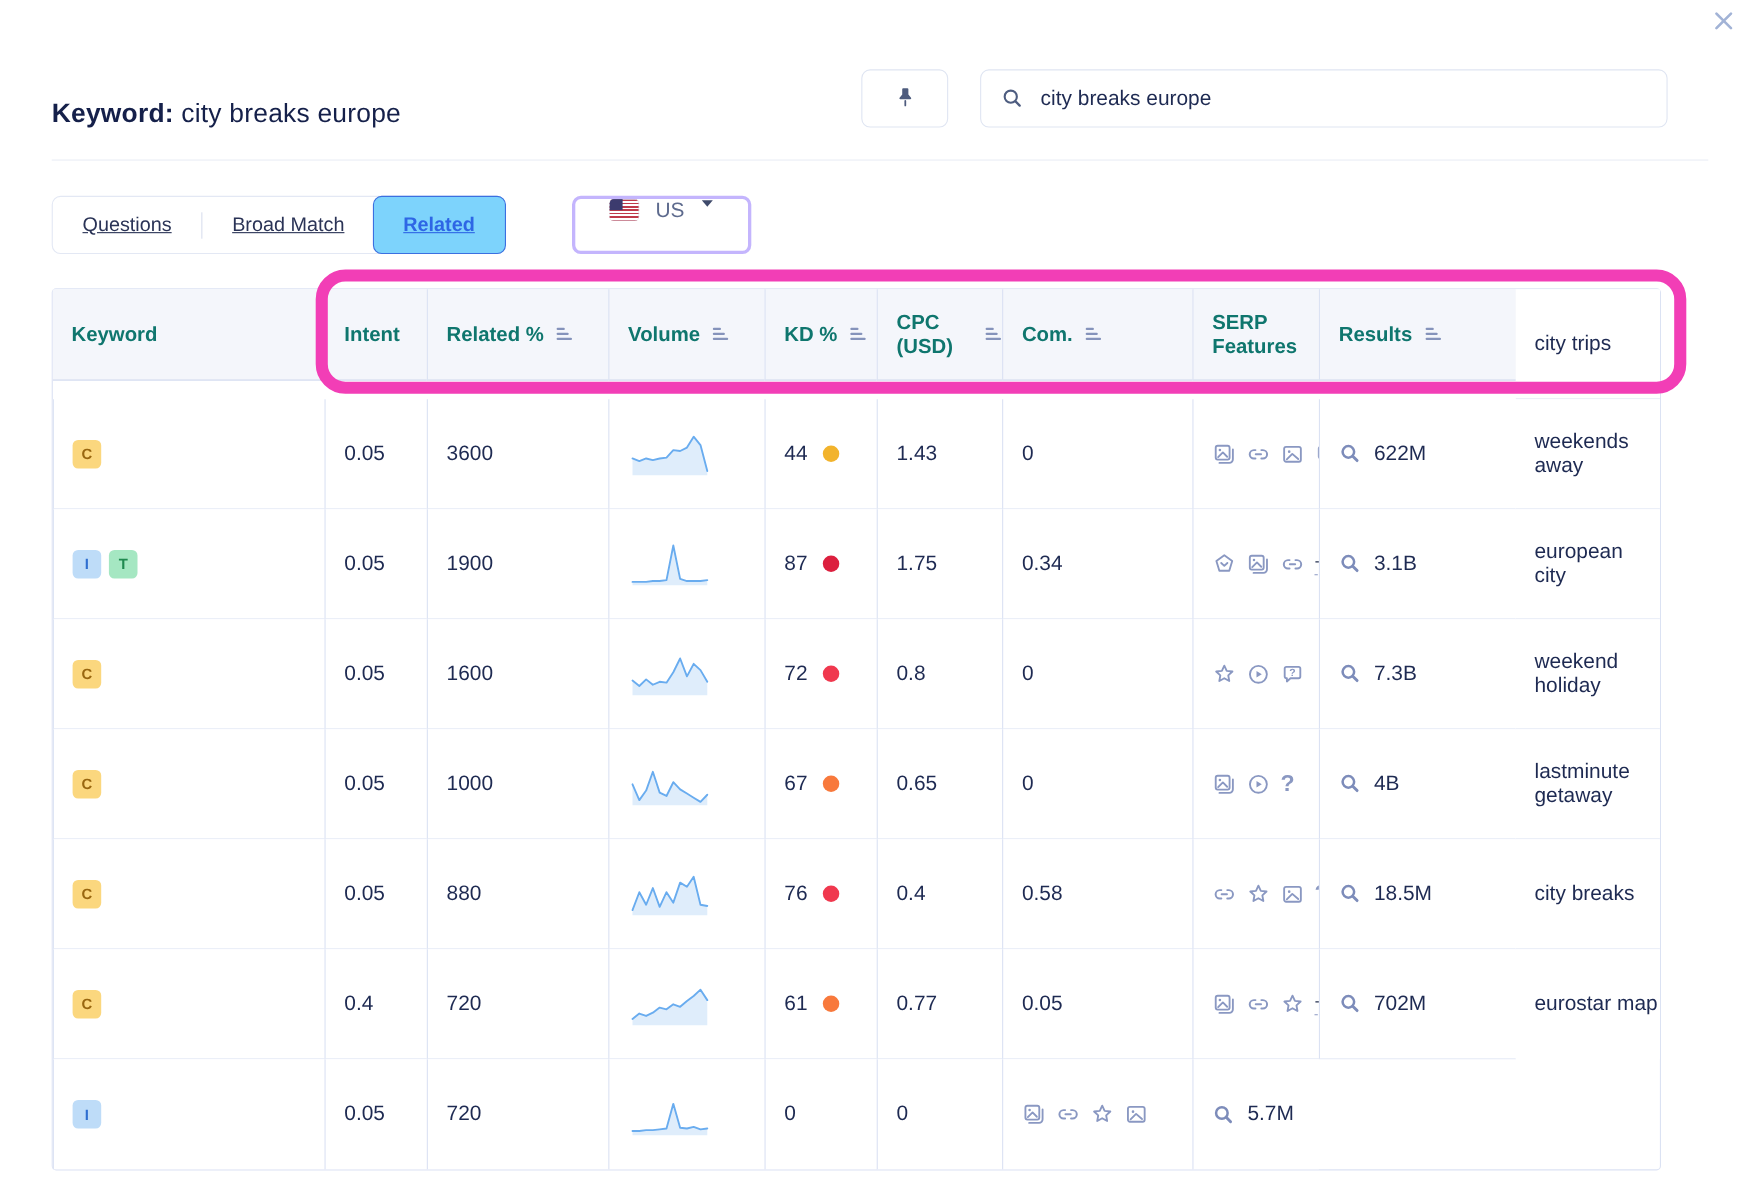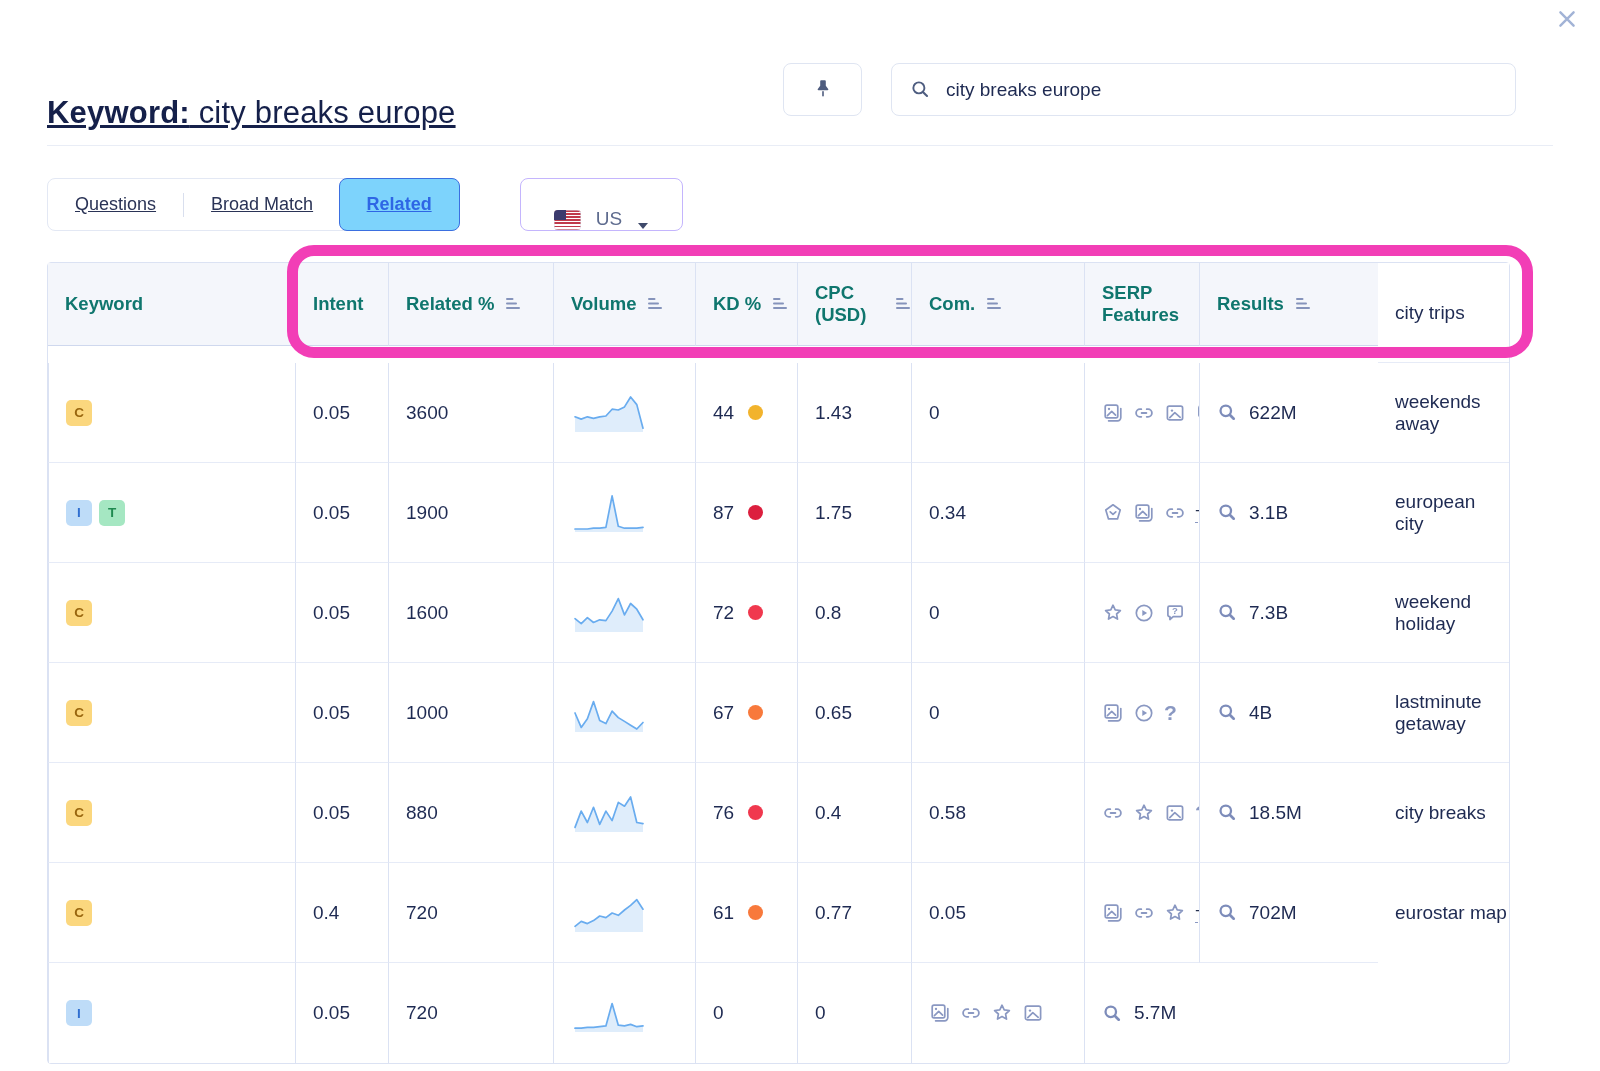--- a/index.html
+++ b/index.html
@@ -3,34 +3,34 @@
 <meta charset="utf-8">
 <style>
   html,body{margin:0;padding:0;}
   body{
     width:1600px;height:1071px;position:relative;background:#fff;overflow:hidden;
     font-family:"Liberation Sans", sans-serif;color:#1E2A52;
   }
   
   .close-btn{position:absolute;top:8px;right:22px;width:22px;height:22px;border:none;background:none;cursor:pointer;padding:0;}
   
-  .page-title{position:absolute;left:47px;top:74px;font-size:31px;font-weight:400;color:#15204A;letter-spacing:.2px;text-decoration:underline;}
+  .page-title{position:absolute;left:47px;top:74px;font-size:24px;font-weight:400;color:#15204A;letter-spacing:.2px;}
   .page-title b{font-weight:700;}
   
   .pin-btn{position:absolute;left:783px;top:63px;width:79px;height:53px;background:#fff;border:1px solid #DFE5F2;border-radius:8px;display:flex;align-items:center;justify-content:center;cursor:pointer;}
   .search-box{position:absolute;left:891px;top:63px;width:625px;height:53px;border:1px solid #DFE5F2;border-radius:8px;display:flex;align-items:center;gap:13px;padding:0 18px;box-sizing:border-box;background:#fff;}
   .search-box input{border:none;outline:none;flex:1;font-size:19px;color:#1E2A52;font-family:inherit;background:transparent;}
   .search-ico{display:flex;color:#4E5D80;}
   .divider{position:absolute;left:47px;top:145px;width:1506px;height:0;border-top:1px solid #E9EDF6;}
   
   .tab-group{position:absolute;left:47px;top:178px;height:53px;display:flex;align-items:center;border:1px solid #E3E8F4;border-radius:8px;box-sizing:border-box;background:#fff;}
   .tab{display:flex;align-items:center;height:100%;padding:0 27px;font-size:18px;color:#2A3356;cursor:pointer;box-sizing:border-box;white-space:nowrap;text-decoration:underline;}
   .tab-sep{width:1px;height:24px;background:#D9DFEE;}
   .tab.active{border:1.5px solid #3B6FE0;background:#7dd3fc;color:#2E66E5;font-weight:700;border-radius:8px;margin:-1.5px;height:53px;}
-  .region-sel{position:absolute;left:520px;top:178px;width:163px;height:53px;border:1px solid #c4b5fd;border-radius:8px;display:flex;align-items:flex-end;justify-content:center;gap:15px;font-size:19px;color:#5E6B8E;box-sizing:border-box;cursor:pointer;background:#fff;}
+  .region-sel{position:absolute;left:520px;top:178px;width:163px;height:53px;border:3px solid #c4b5fd;border-radius:8px;display:flex;align-items:flex-start;justify-content:center;gap:15px;font-size:19px;color:#5E6B8E;box-sizing:border-box;cursor:pointer;background:#fff;}
   .flag{width:27px;height:20px;border-radius:4px;background:repeating-linear-gradient(to bottom,#C03A4B 0 1.55px,#fff 1.55px 3.1px);position:relative;overflow:hidden;box-shadow:0 0 0 .5px #d8dce8 inset;}
   .flag::before{content:'';position:absolute;left:0;top:0;width:12px;height:10.2px;background:#3C3B6E;}
   
   .kw-table{position:absolute;left:47px;top:262px;width:1463px;border:1px solid #DBE2F3;border-radius:4px;display:grid;grid-template-columns:247px 93px 165px 142px 102px 114px 173px 115px 179px 131px;box-sizing:border-box;background:#fff;}
   .th{height:83px;background:#F4F6FB;border-bottom:1px solid #CFD8EE;display:flex;align-items:center;gap:11px;padding-left:17px;font-size:18.5px;font-weight:700;color:#0f766e;box-sizing:border-box;}
   .td{height:100px;display:flex;align-items:center;padding-left:17px;font-size:19px;color:#1E2A52;box-sizing:border-box;border-bottom:1px solid #E6EBF7;background:#fff;}
   .bl{border-left:1px solid #DBE2F3;}
   .lastrow{border-bottom:none;}
   .kw-link{cursor:pointer;}
   .badge{width:26px;height:26px;border-radius:5px;display:flex;align-items:center;justify-content:center;font-size:13.5px;font-weight:700;margin-right:7px;}

